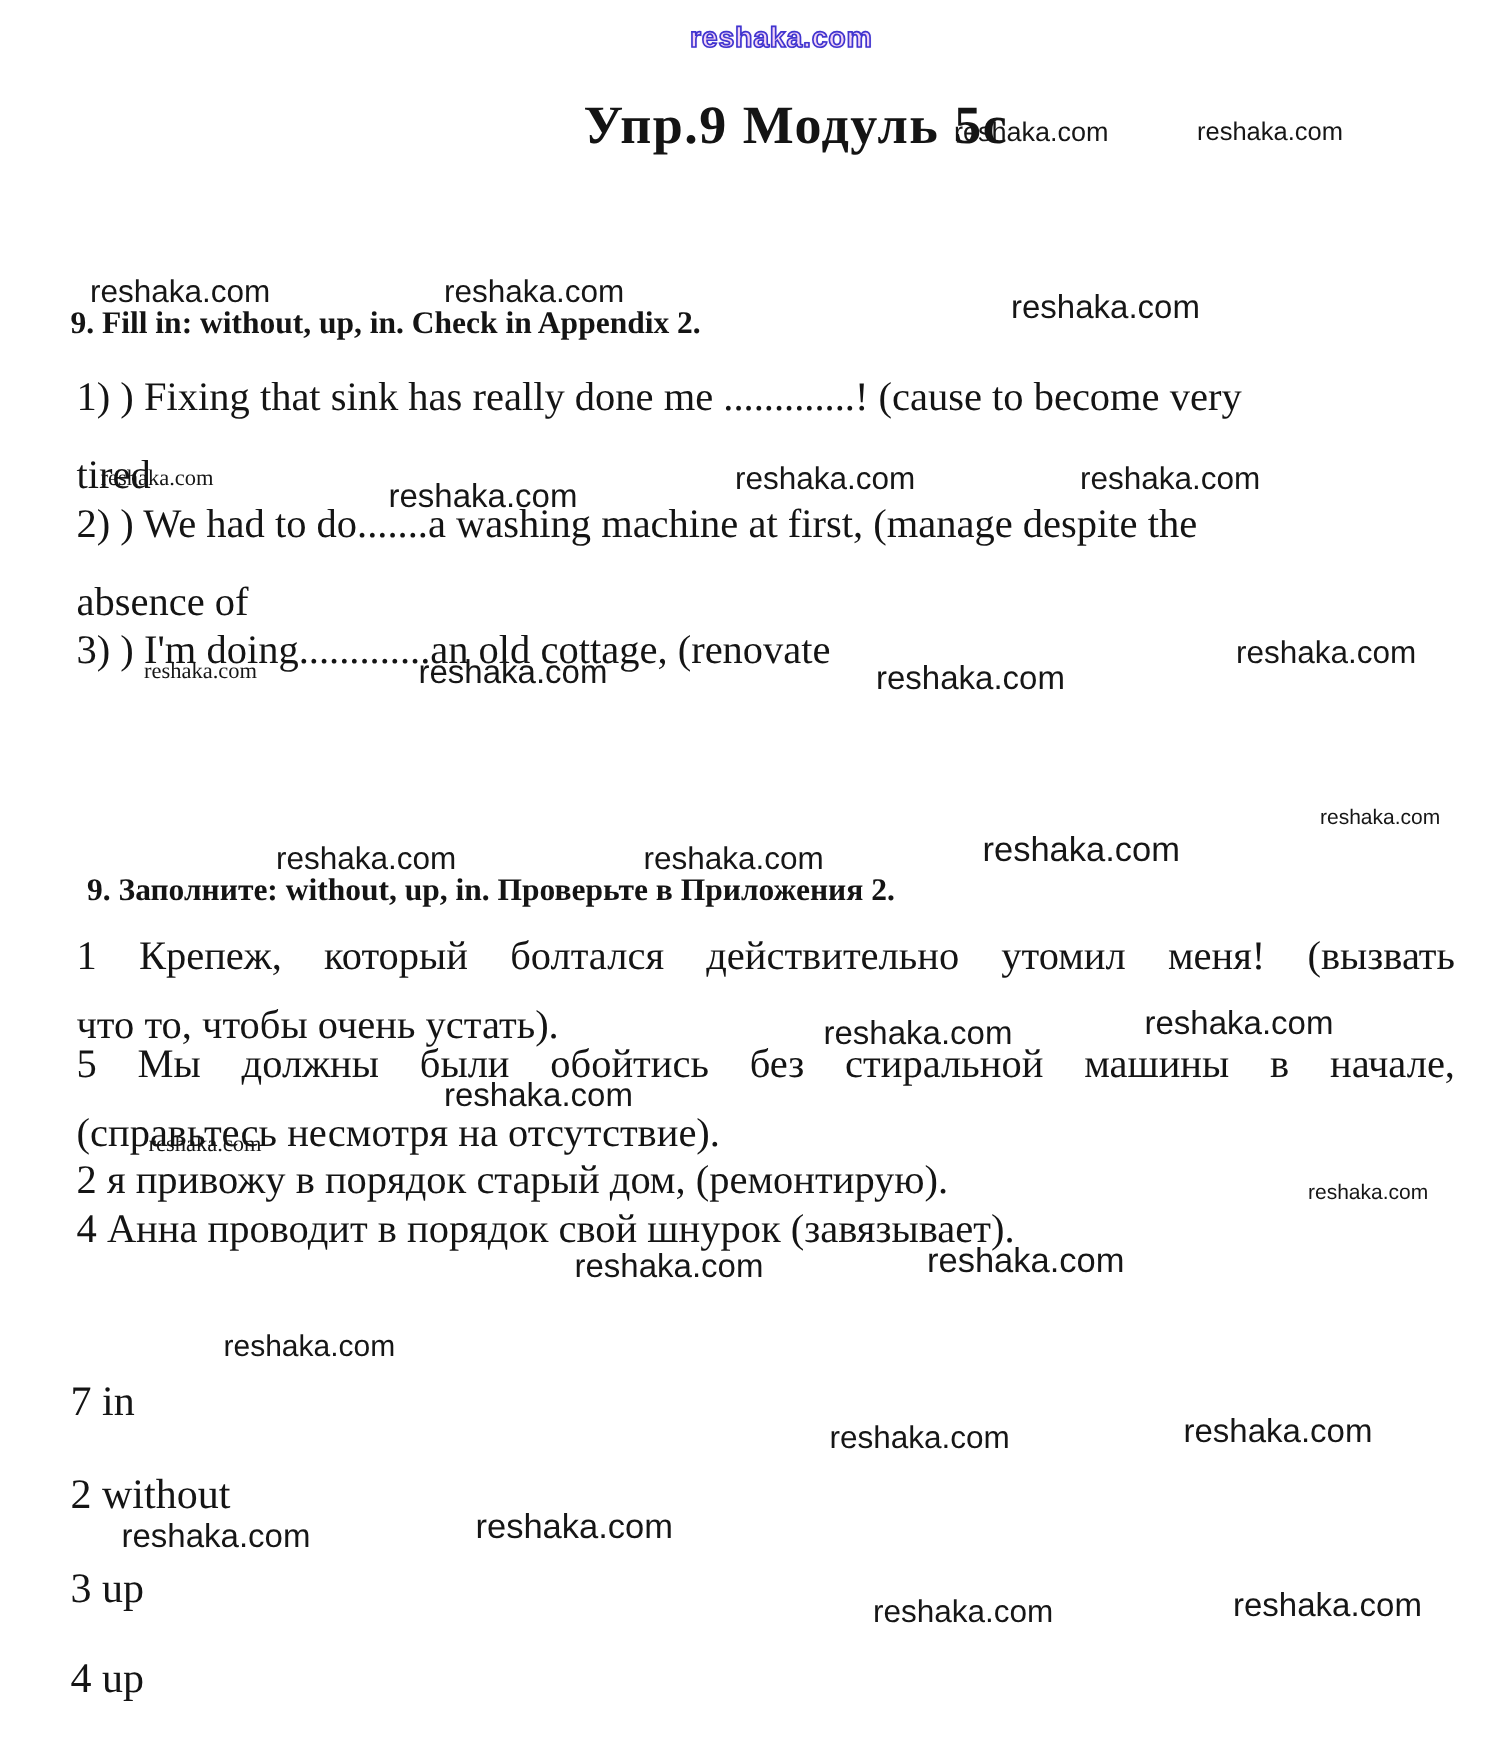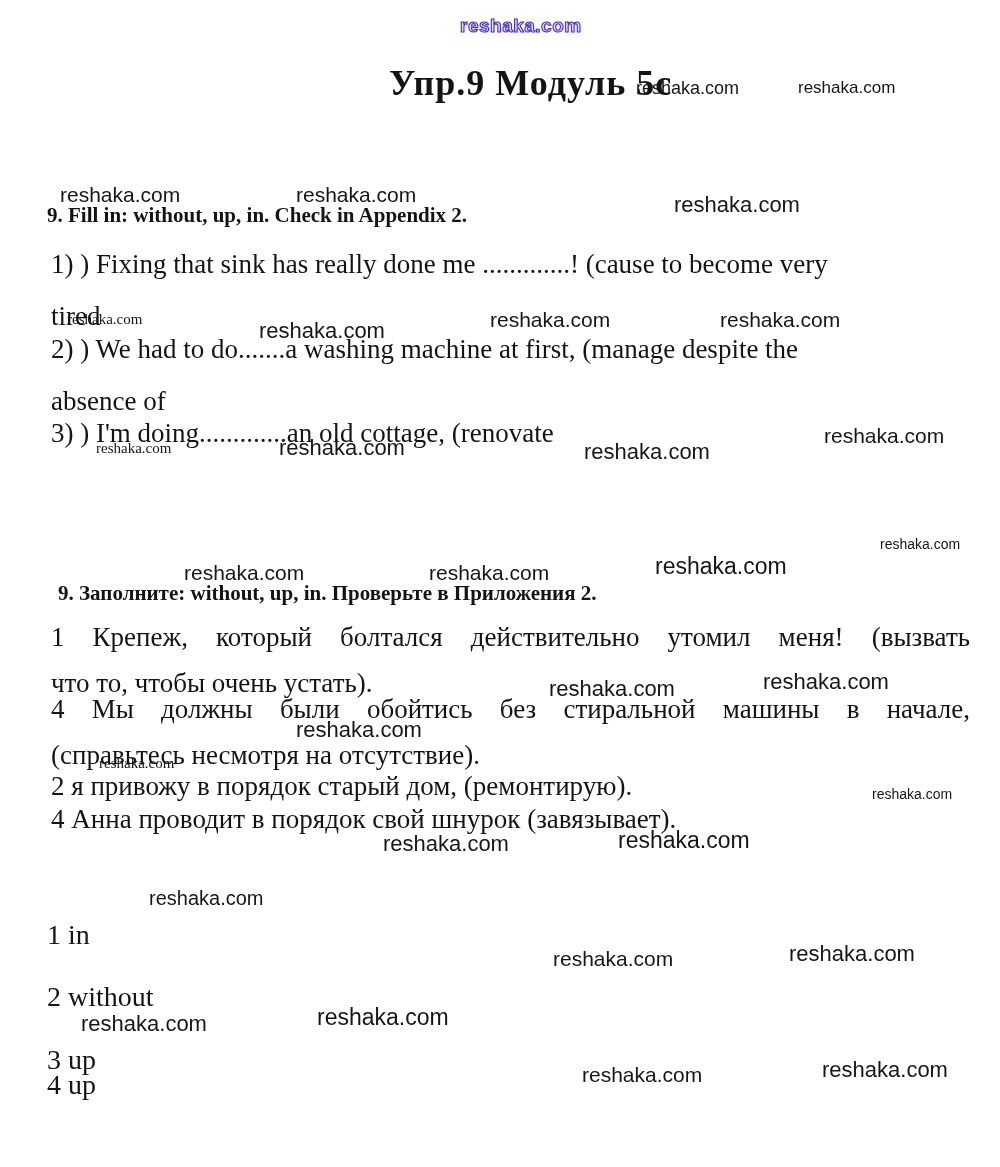--- a/index.html
+++ b/index.html
@@ -99,28 +99,28 @@
     <div class="line">3) ) I'm doing.............an old cottage, (renovate</div>
   </div>
 
   <div class="abs heading" style="left:46px; top:563px;">9. Заполните: without, up, in. Проверьте в Приложения 2.</div>
 
   <div class="abs ru-item" style="left:35px; top:602px;">
     <div class="line stretch">1 Крепеж, который болтался действительно утомил меня! (вызвать</div>
     <div class="line">что то, чтобы очень устать).</div>
   </div>
   <div class="abs ru-item" style="left:35px; top:674px;">
-    <div class="line stretch">4 Мы должны были обойтись без стиральной машины в начале,</div>
+    <div class="line stretch">5 Мы должны были обойтись без стиральной машины в начале,</div>
     <div class="line">(справьтесь несмотря на отсутствие).</div>
   </div>
   <div class="abs ru-item" style="left:35px; top:751px;">
     <div class="line">2 я привожу в порядок старый дом, (ремонтирую).</div>
   </div>
   <div class="abs ru-item" style="left:35px; top:784px;">
     <div class="line">4 Анна проводит в порядок свой шнурок (завязывает).</div>
   </div>
 
-  <div class="abs answer" style="left:35px; top:906px;">1 in</div>
+  <div class="abs answer" style="left:35px; top:906px;">7 in</div>
   <div class="abs answer" style="left:35px; top:968px;">2 without</div>
   <div class="abs answer" style="left:35px; top:1031px;">3 up</div>
-  <div class="abs answer" style="left:35px; top:1056px;">4 up</div>
+  <div class="abs answer" style="left:35px; top:1091px;">4 up</div>
 
 </div>
 
 </body></html>

